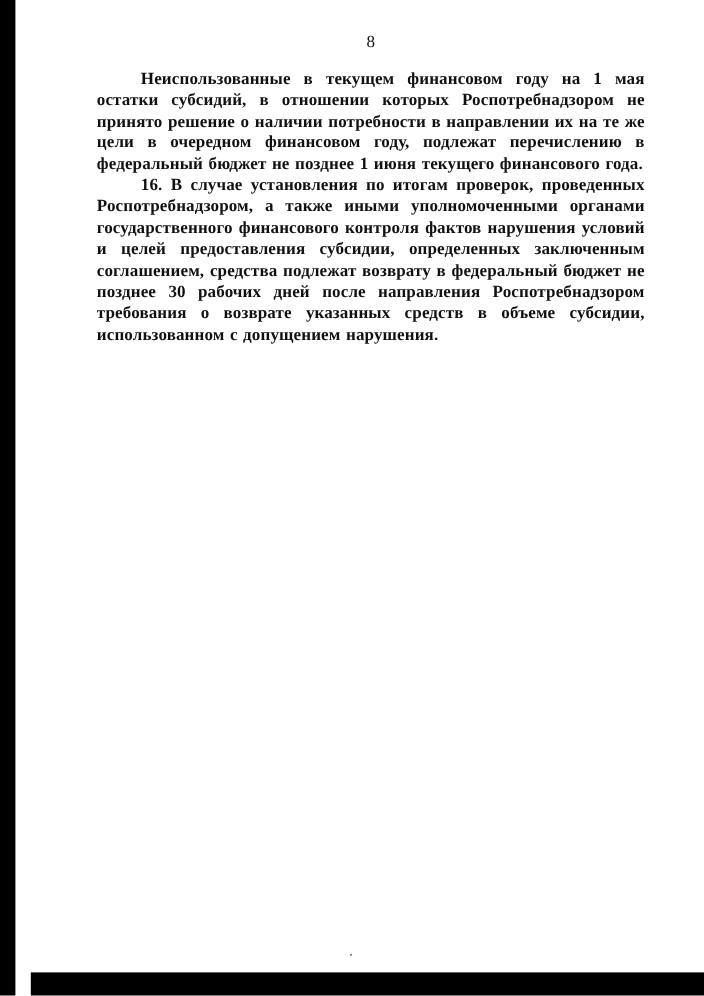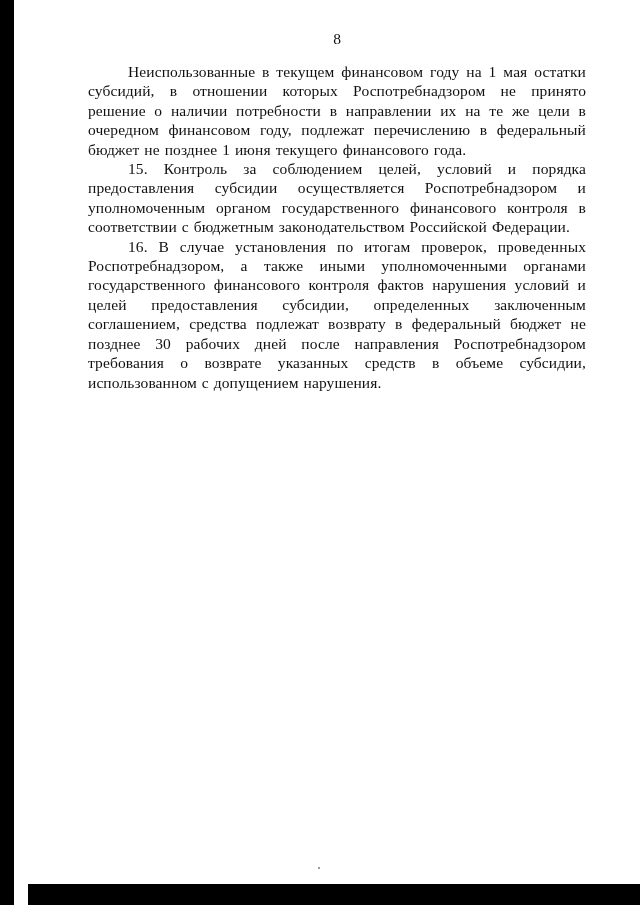--- a/index.html
+++ b/index.html
@@ -43,20 +43,21 @@
     margin: 0 0 14px 0;
   }
   .para {
     margin: 0;
     font-size: 15.5px;
     line-height: 19.4px;
     text-align: justify;
     text-indent: 40px;
     word-spacing: 1px;
     letter-spacing: 0.1px;
+    font-weight: bold;
   }
   .speck {
     position: absolute;
     left: 318px;
     bottom: 36px;
     width: 2px;
     height: 2px;
     background: #777777;
     border-radius: 50%;
   }
@@ -64,15 +65,14 @@
 </head>
 <body>
 
 <div class="scan-bar-left"></div>
 <div class="scan-bar-bottom"></div>
 <div class="speck"></div>
 
 <div class="page-content">
   <div class="page-number">8</div>
   <p class="para">Неиспользованные в текущем финансовом году на 1 мая остатки субсидий, в отношении которых Роспотребнадзором не принято решение о наличии потребности в направлении их на те же цели в очередном финансовом году, подлежат перечислению в федеральный бюджет не позднее 1 июня текущего финансового года.</p>
-  <p class="para">15. Контроль за соблюдением целей, условий и порядка предоставления субсидии осуществляется Роспотребнадзором и уполномоченным органом государственного финансового контроля в соответствии с бюджетным законодательством Российской Федерации.</p>
   <p class="para">16. В случае установления по итогам проверок, проведенных Роспотребнадзором, а также иными уполномоченными органами государственного финансового контроля фактов нарушения условий и целей предоставления субсидии, определенных заключенным соглашением, средства подлежат возврату в федеральный бюджет не позднее 30 рабочих дней после направления Роспотребнадзором требования о возврате указанных средств в объеме субсидии, использованном с допущением нарушения.</p>
 </div>
 
 </body></html>

